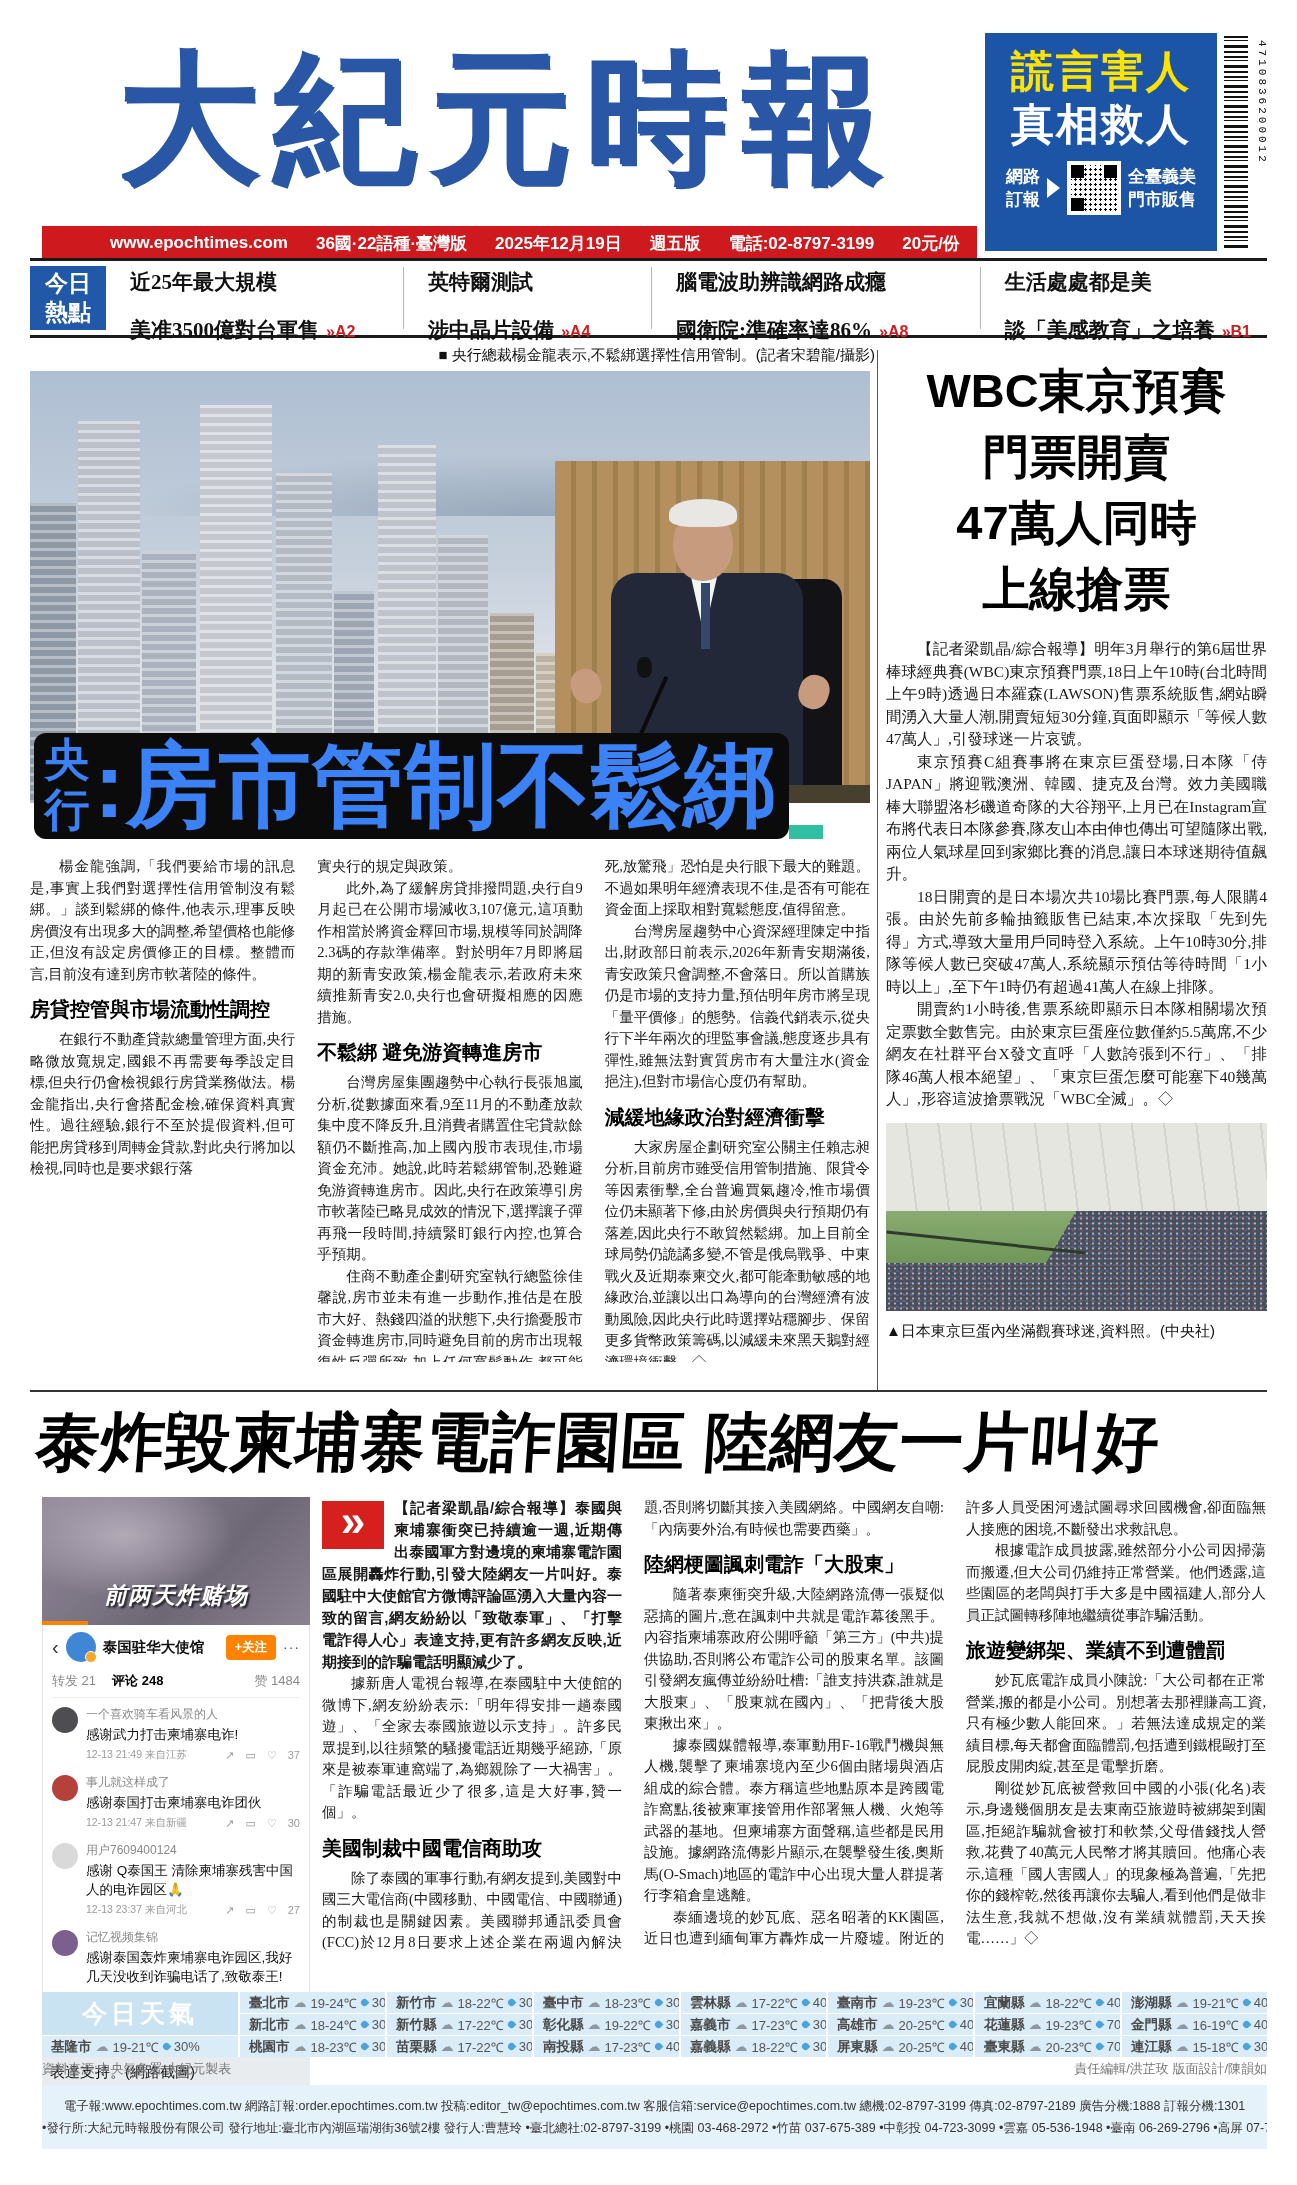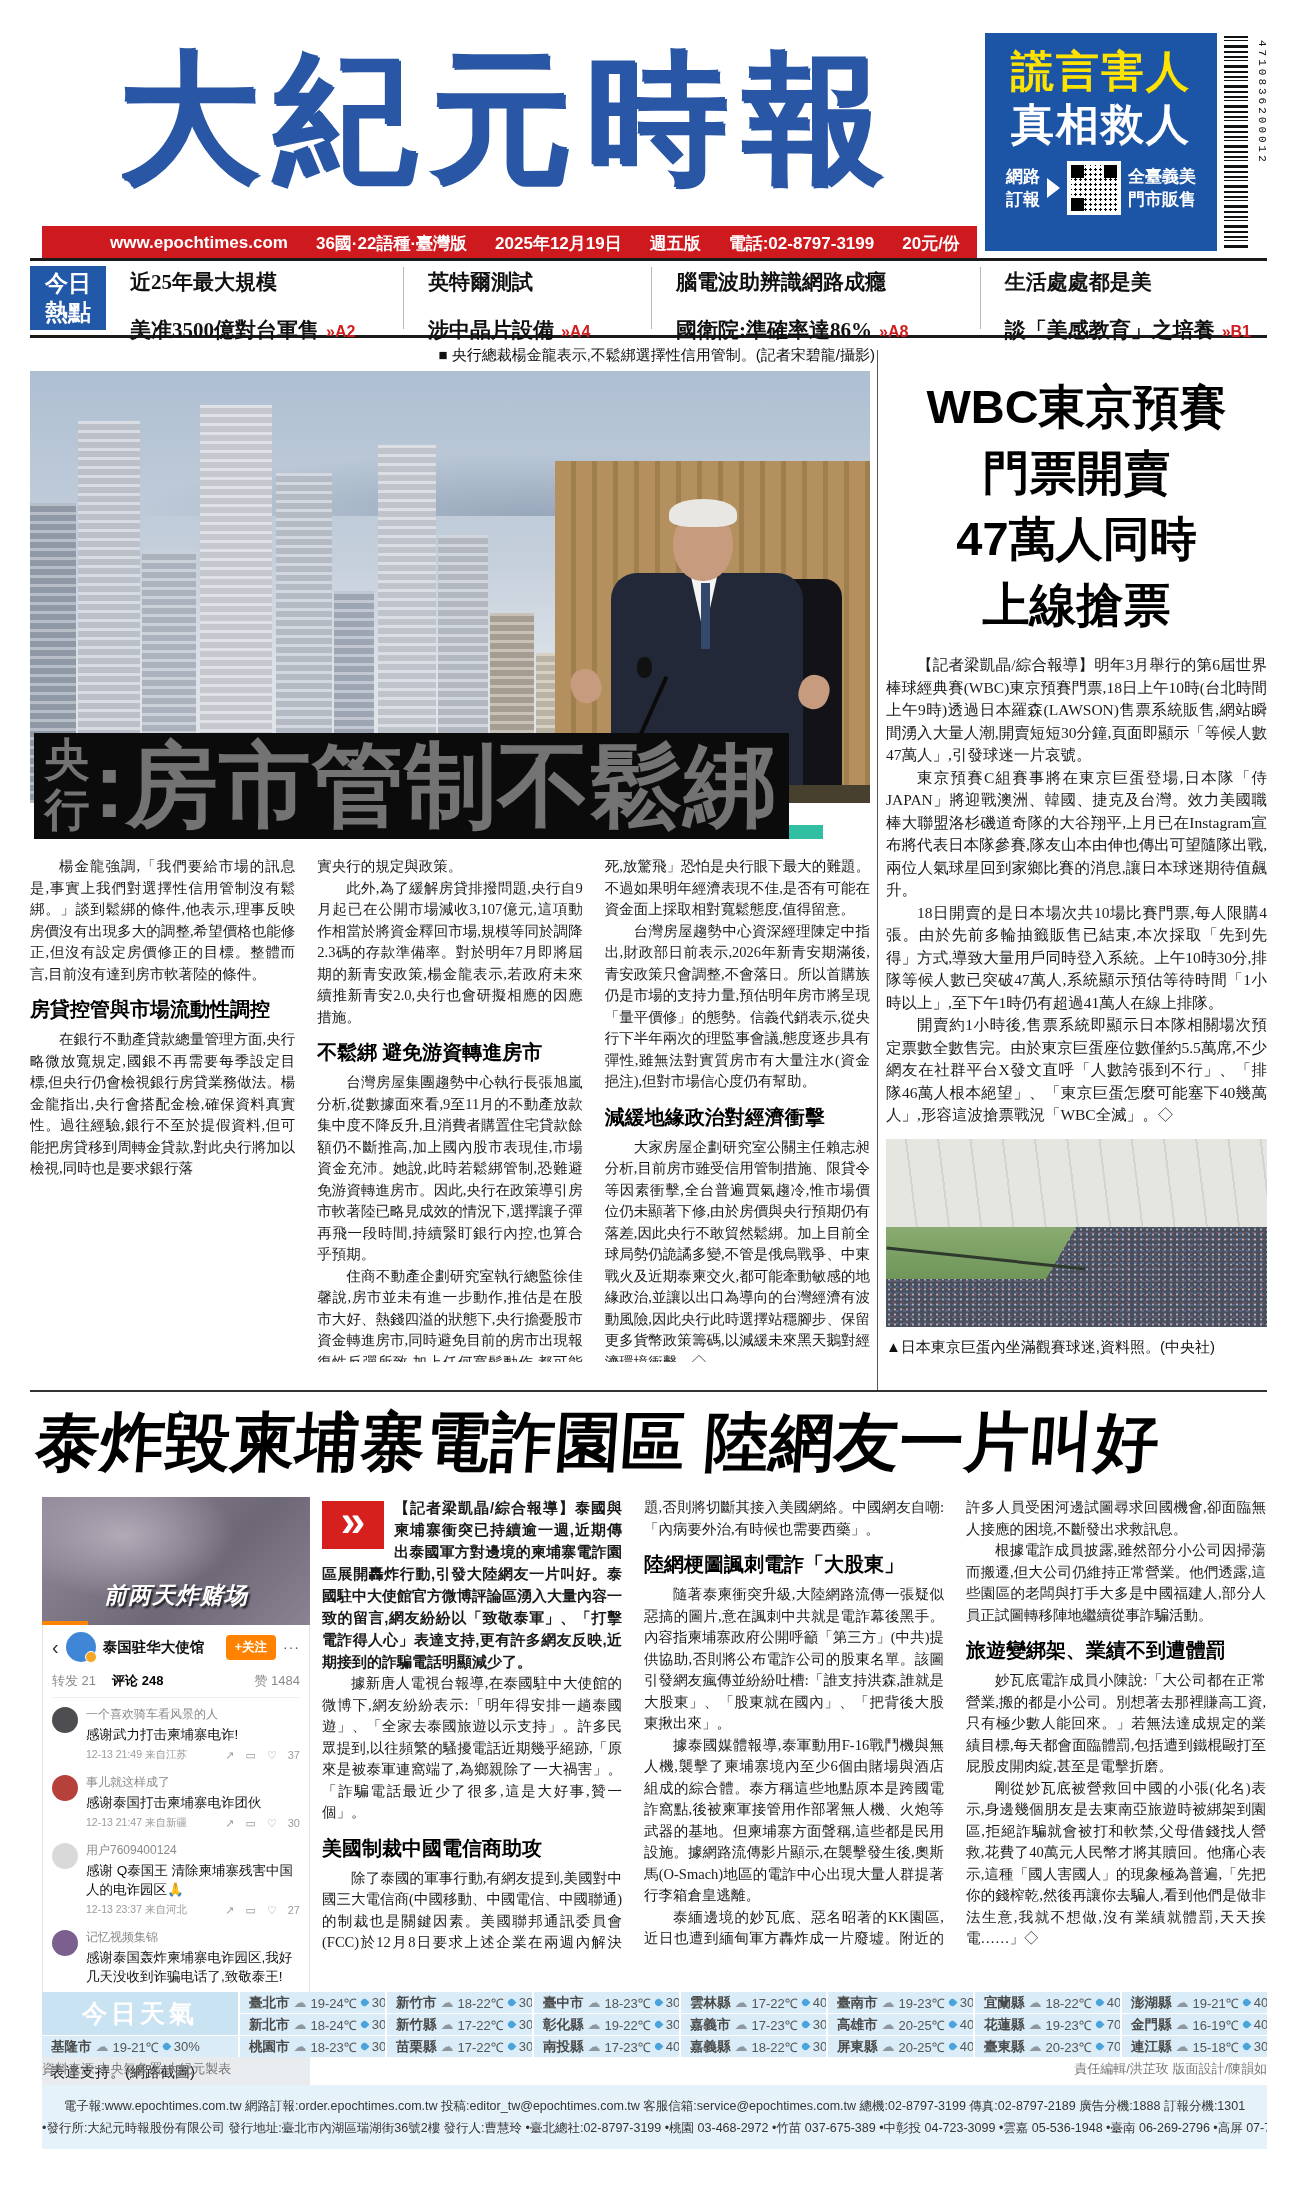--- a/index.html
+++ b/index.html
@@ -62,41 +62,41 @@
          clip-path:polygon(0 0,100% 0,50% 100%);}
   .tie{position:absolute;left:146px;top:122px;width:9px;height:66px;background:#33486a;}
   .hand{position:absolute;width:30px;height:34px;background:#c79b7e;border-radius:45%;}
   .hand-l{left:16px;top:208px;transform:rotate(-18deg);}
   .hand-r{left:244px;top:214px;transform:rotate(18deg);}
   .mic{position:absolute;left:92px;top:212px;width:4px;height:86px;background:#0a0a0a;transform:rotate(24deg);}
   .michead{position:absolute;left:82px;top:196px;width:15px;height:21px;background:#111;border-radius:45%;}
   .desk{position:absolute;left:0;bottom:0;width:100%;height:18px;background:#47402e;}
 
   .lead-headline{left:34px;top:733px;display:flex;align-items:stretch;z-index:5;}
-  .hl-block{background:#0b0b0b;color:#737373;display:flex;align-items:center;padding:2px 12px 4px 8px;}
+  .hl-block{background:#0b0b0b;color:#3b82f6;display:flex;align-items:center;padding:2px 12px 4px 8px;border-radius:12px;}
   .hl-prefix{width:50px;font-size:45px;line-height:50px;font-weight:900;text-align:center;word-break:break-all;margin-right:2px;}
   .hl-main{font-size:92px;font-weight:900;line-height:100px;letter-spacing:1px;white-space:nowrap;}
   .hl-accent{width:34px;background:#31bfa3;align-self:flex-end;height:14px;}
 
   
   .cols{display:flex;gap:22px;}
   .colx{width:266px;overflow:hidden;}
   .body-t{font-family:"Liberation Serif",serif;font-size:14.5px;line-height:21.5px;text-align:justify;color:#1a1a1a;}
   .body-t p{margin:0;}
   .ind{text-indent:2em;}
   .intro{font-family:"Liberation Sans",sans-serif;font-weight:700;font-size:15px;line-height:22px;}
   .subhead{font-family:"Liberation Serif",serif;font-size:20px;font-weight:900;margin:11px 0 7px;color:#000;text-align:left;line-height:26px;}
   .lead-icon{float:left;width:62px;height:48px;background:#d6201e;margin:4px 10px 2px 0;display:flex;align-items:center;justify-content:center;}
   .lead-icon::after{content:"»";color:#fff;font-size:44px;font-weight:900;line-height:40px;margin-top:-8px;}
   .lead-cols{left:30px;top:856px;width:840px;height:506px;overflow:hidden;}
   .lead-cols .colx{height:506px;}
 
   
   .v-divider{left:877px;top:350px;height:1040px;border-left:1px solid #555;width:0;}
-  .wbc{left:886px;top:366px;width:381px;}
+  .wbc{left:886px;top:350px;width:381px;}
   .wbc-headline{text-align:center;font-size:47px;line-height:66px;font-weight:700;color:#000;margin:8px 0 16px;}
   .wbc .body-t{font-size:15.5px;line-height:22.5px;}
   .dome{position:relative;width:381px;height:188px;margin-top:12px;overflow:hidden;background:#474d5c;}
   .dome-roof{position:absolute;left:0;top:0;width:100%;height:92px;
              background:radial-gradient(ellipse 90% 130% at 50% 115%,#ececе8 0%,#e9e9e4 55%,#d6d6d0 85%,#c9c9c4 100%);
              background-color:#e6e6e1;}
   .dome-ribs{position:absolute;left:0;top:0;width:100%;height:92px;
              background:repeating-linear-gradient(83deg,transparent 0 30px,rgba(0,0,0,.08) 30px 32px);}
   .dome-crowd{position:absolute;left:0;top:88px;right:0;bottom:0;background-color:#4a4f5e;
               background-image:radial-gradient(rgba(255,255,255,.55) 1px,transparent 1.5px),

